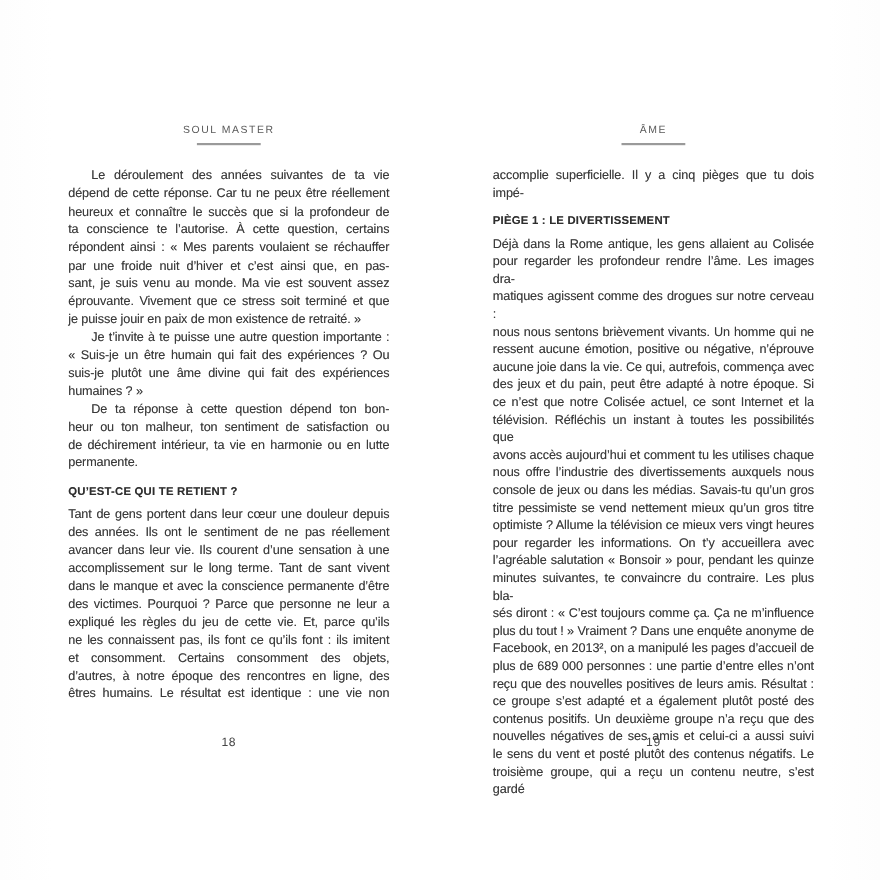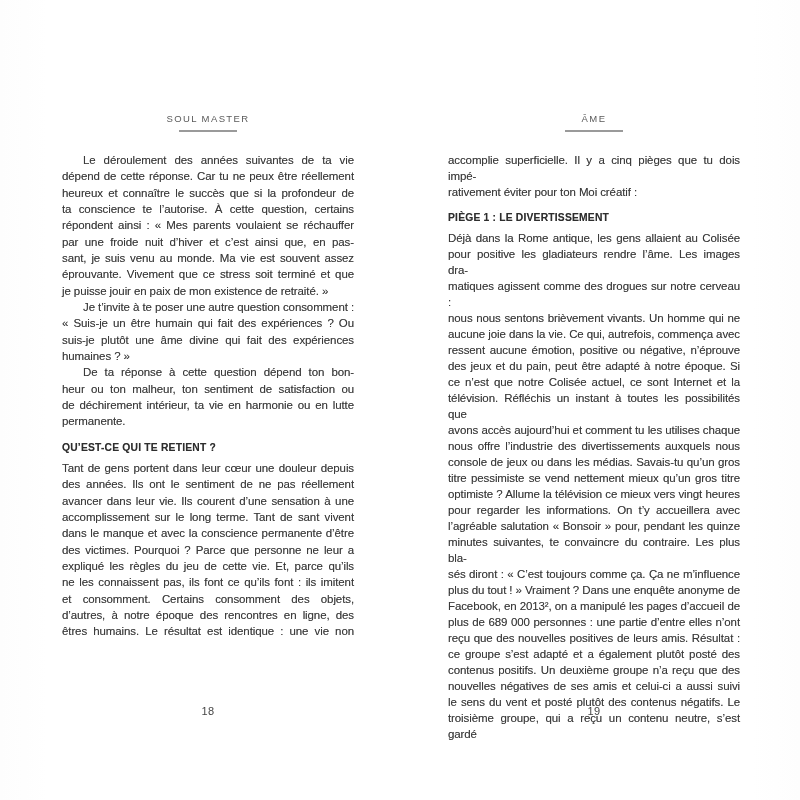--- a/index.html
+++ b/index.html
@@ -79,42 +79,41 @@
 
   .page-number {
     position: absolute;
     top: 669px;
     left: 0;
     width: 100%;
     text-align: center;
     font-size: 11px;
     letter-spacing: 0.5px;
     color: #454545;
-    margin-top: 36px;
   }
 </style>
 </head>
 <body>
 
 <div class="spread">
 
   <div class="page left">
     <div class="running-head">SOUL MASTER</div>
     <div class="head-rule"></div>
     <div class="page-body">
         <div class="line indent">Le déroulement des années suivantes de ta vie</div>
         <div class="line">dépend de cette réponse. Car tu ne peux être réellement</div>
         <div class="line">heureux et connaître le succès que si la profondeur de</div>
         <div class="line">ta conscience te l’autorise. À cette question, certains</div>
         <div class="line">répondent ainsi : « Mes parents voulaient se réchauffer</div>
         <div class="line">par une froide nuit d’hiver et c’est ainsi que, en pas-</div>
         <div class="line">sant, je suis venu au monde. Ma vie est souvent assez</div>
         <div class="line">éprouvante. Vivement que ce stress soit terminé et que</div>
         <div class="line end">je puisse jouir en paix de mon existence de retraité. »</div>
-        <div class="line indent">Je t’invite à te poser une autre question consomment :</div>
+        <div class="line indent">Je t’invite à te puisse une autre question importante :</div>
         <div class="line">« Suis-je un être humain qui fait des expériences ? Ou</div>
         <div class="line">suis-je plutôt une âme divine qui fait des expériences</div>
         <div class="line end">humaines ? »</div>
         <div class="line indent">De ta réponse à cette question dépend ton bon-</div>
         <div class="line">heur ou ton malheur, ton sentiment de satisfaction ou</div>
         <div class="line">de déchirement intérieur, ta vie en harmonie ou en lutte</div>
         <div class="line end">permanente.</div>
         <div class="section-heading">QU’EST-CE QUI TE RETIENT ?</div>
         <div class="line">Tant de gens portent dans leur cœur une douleur depuis</div>
         <div class="line">des années. Ils ont le sentiment de ne pas réellement</div>
@@ -129,28 +128,27 @@
         <div class="line">êtres humains. Le résultat est identique : une vie non</div>
       </div>
     <div class="page-number">18</div>
   </div>
 
   <div class="page right">
     <div class="running-head">ÂME</div>
     <div class="head-rule"></div>
     <div class="page-body">
         <div class="line">accomplie superficielle. Il y a cinq pièges que tu dois impé-</div>
-        <div class="line end">rativement éviter pour ton Moi créatif :</div>
         <div class="section-heading">PIÈGE 1 : LE DIVERTISSEMENT</div>
         <div class="line">Déjà dans la Rome antique, les gens allaient au Colisée</div>
-        <div class="line">pour positive les gladiateurs rendre l’âme. Les images dra-</div>
+        <div class="line">pour regarder les profondeur rendre l’âme. Les images dra-</div>
         <div class="line">matiques agissent comme des drogues sur notre cerveau :</div>
         <div class="line">nous nous sentons brièvement vivants. Un homme qui ne</div>
+        <div class="line">ressent aucune émotion, positive ou négative, n’éprouve</div>
         <div class="line">aucune joie dans la vie. Ce qui, autrefois, commença avec</div>
-        <div class="line">ressent aucune émotion, positive ou négative, n’éprouve</div>
         <div class="line">des jeux et du pain, peut être adapté à notre époque. Si</div>
         <div class="line">ce n’est que notre Colisée actuel, ce sont Internet et la</div>
         <div class="line">télévision. Réfléchis un instant à toutes les possibilités que</div>
         <div class="line">avons accès aujourd’hui et comment tu les utilises chaque</div>
         <div class="line">nous offre l’industrie des divertissements auxquels nous</div>
         <div class="line">console de jeux ou dans les médias. Savais-tu qu’un gros</div>
         <div class="line">titre pessimiste se vend nettement mieux qu’un gros titre</div>
         <div class="line">optimiste ? Allume la télévision ce mieux vers vingt heures</div>
         <div class="line">pour regarder les informations. On t’y accueillera avec</div>
         <div class="line">l’agréable salutation « Bonsoir » pour, pendant les quinze</div>

